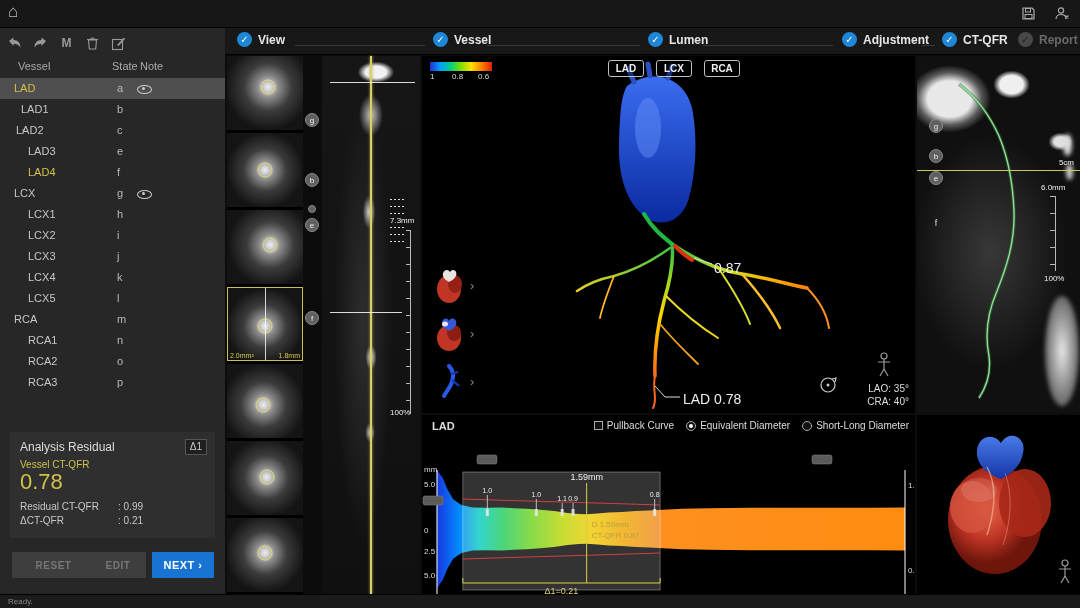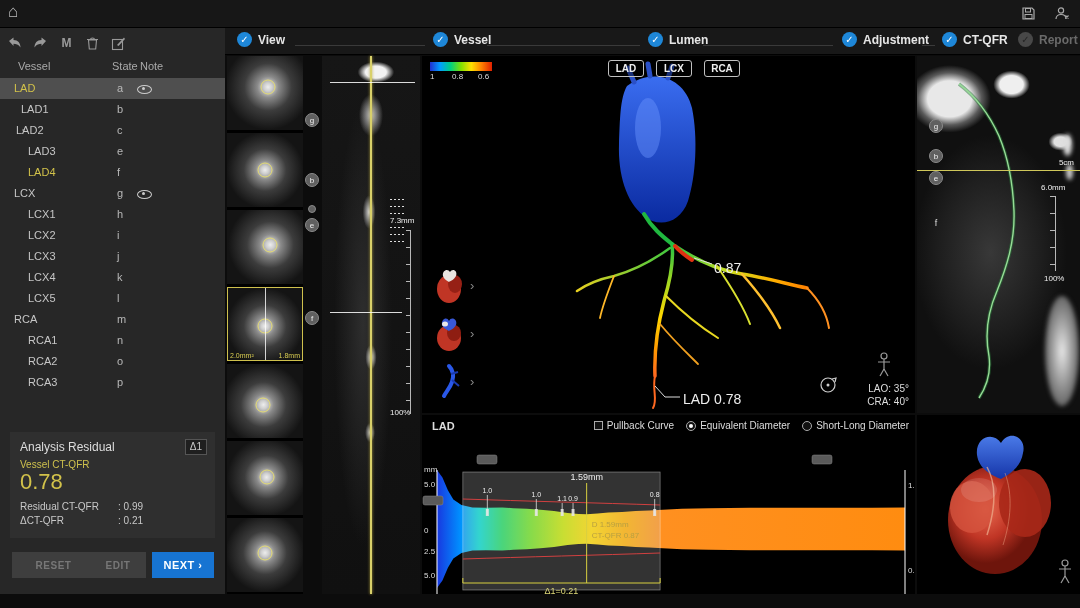--- a/index.html
+++ b/index.html
@@ -560,13 +560,16 @@
       <path d="M70,52 C80,70 78,95 70,120" stroke="#f0b090" stroke-width="1.5" fill="none" opacity="0.7"></path>
       <path d="M88,58 C96,80 94,105 86,130" stroke="#e8a080" stroke-width="1" fill="none" opacity="0.5"></path>
       <ellipse cx="62" cy="75" rx="18" ry="12" fill="#fff" opacity="0.12"></ellipse>
       <g stroke="#999" stroke-width="1.2" fill="none">
         <circle cx="148" cy="148" r="3"></circle>
           <path d="M148,151 V161 M142,154 H154 M148,161 L144,168 M148,161 L152,168"></path>
       </g>
     </svg>
   </div>
 
+  <div class="statusbar">
+    <span class="statustext">Ready.</span>
+  </div>
 </div>
 
 </body></html>

